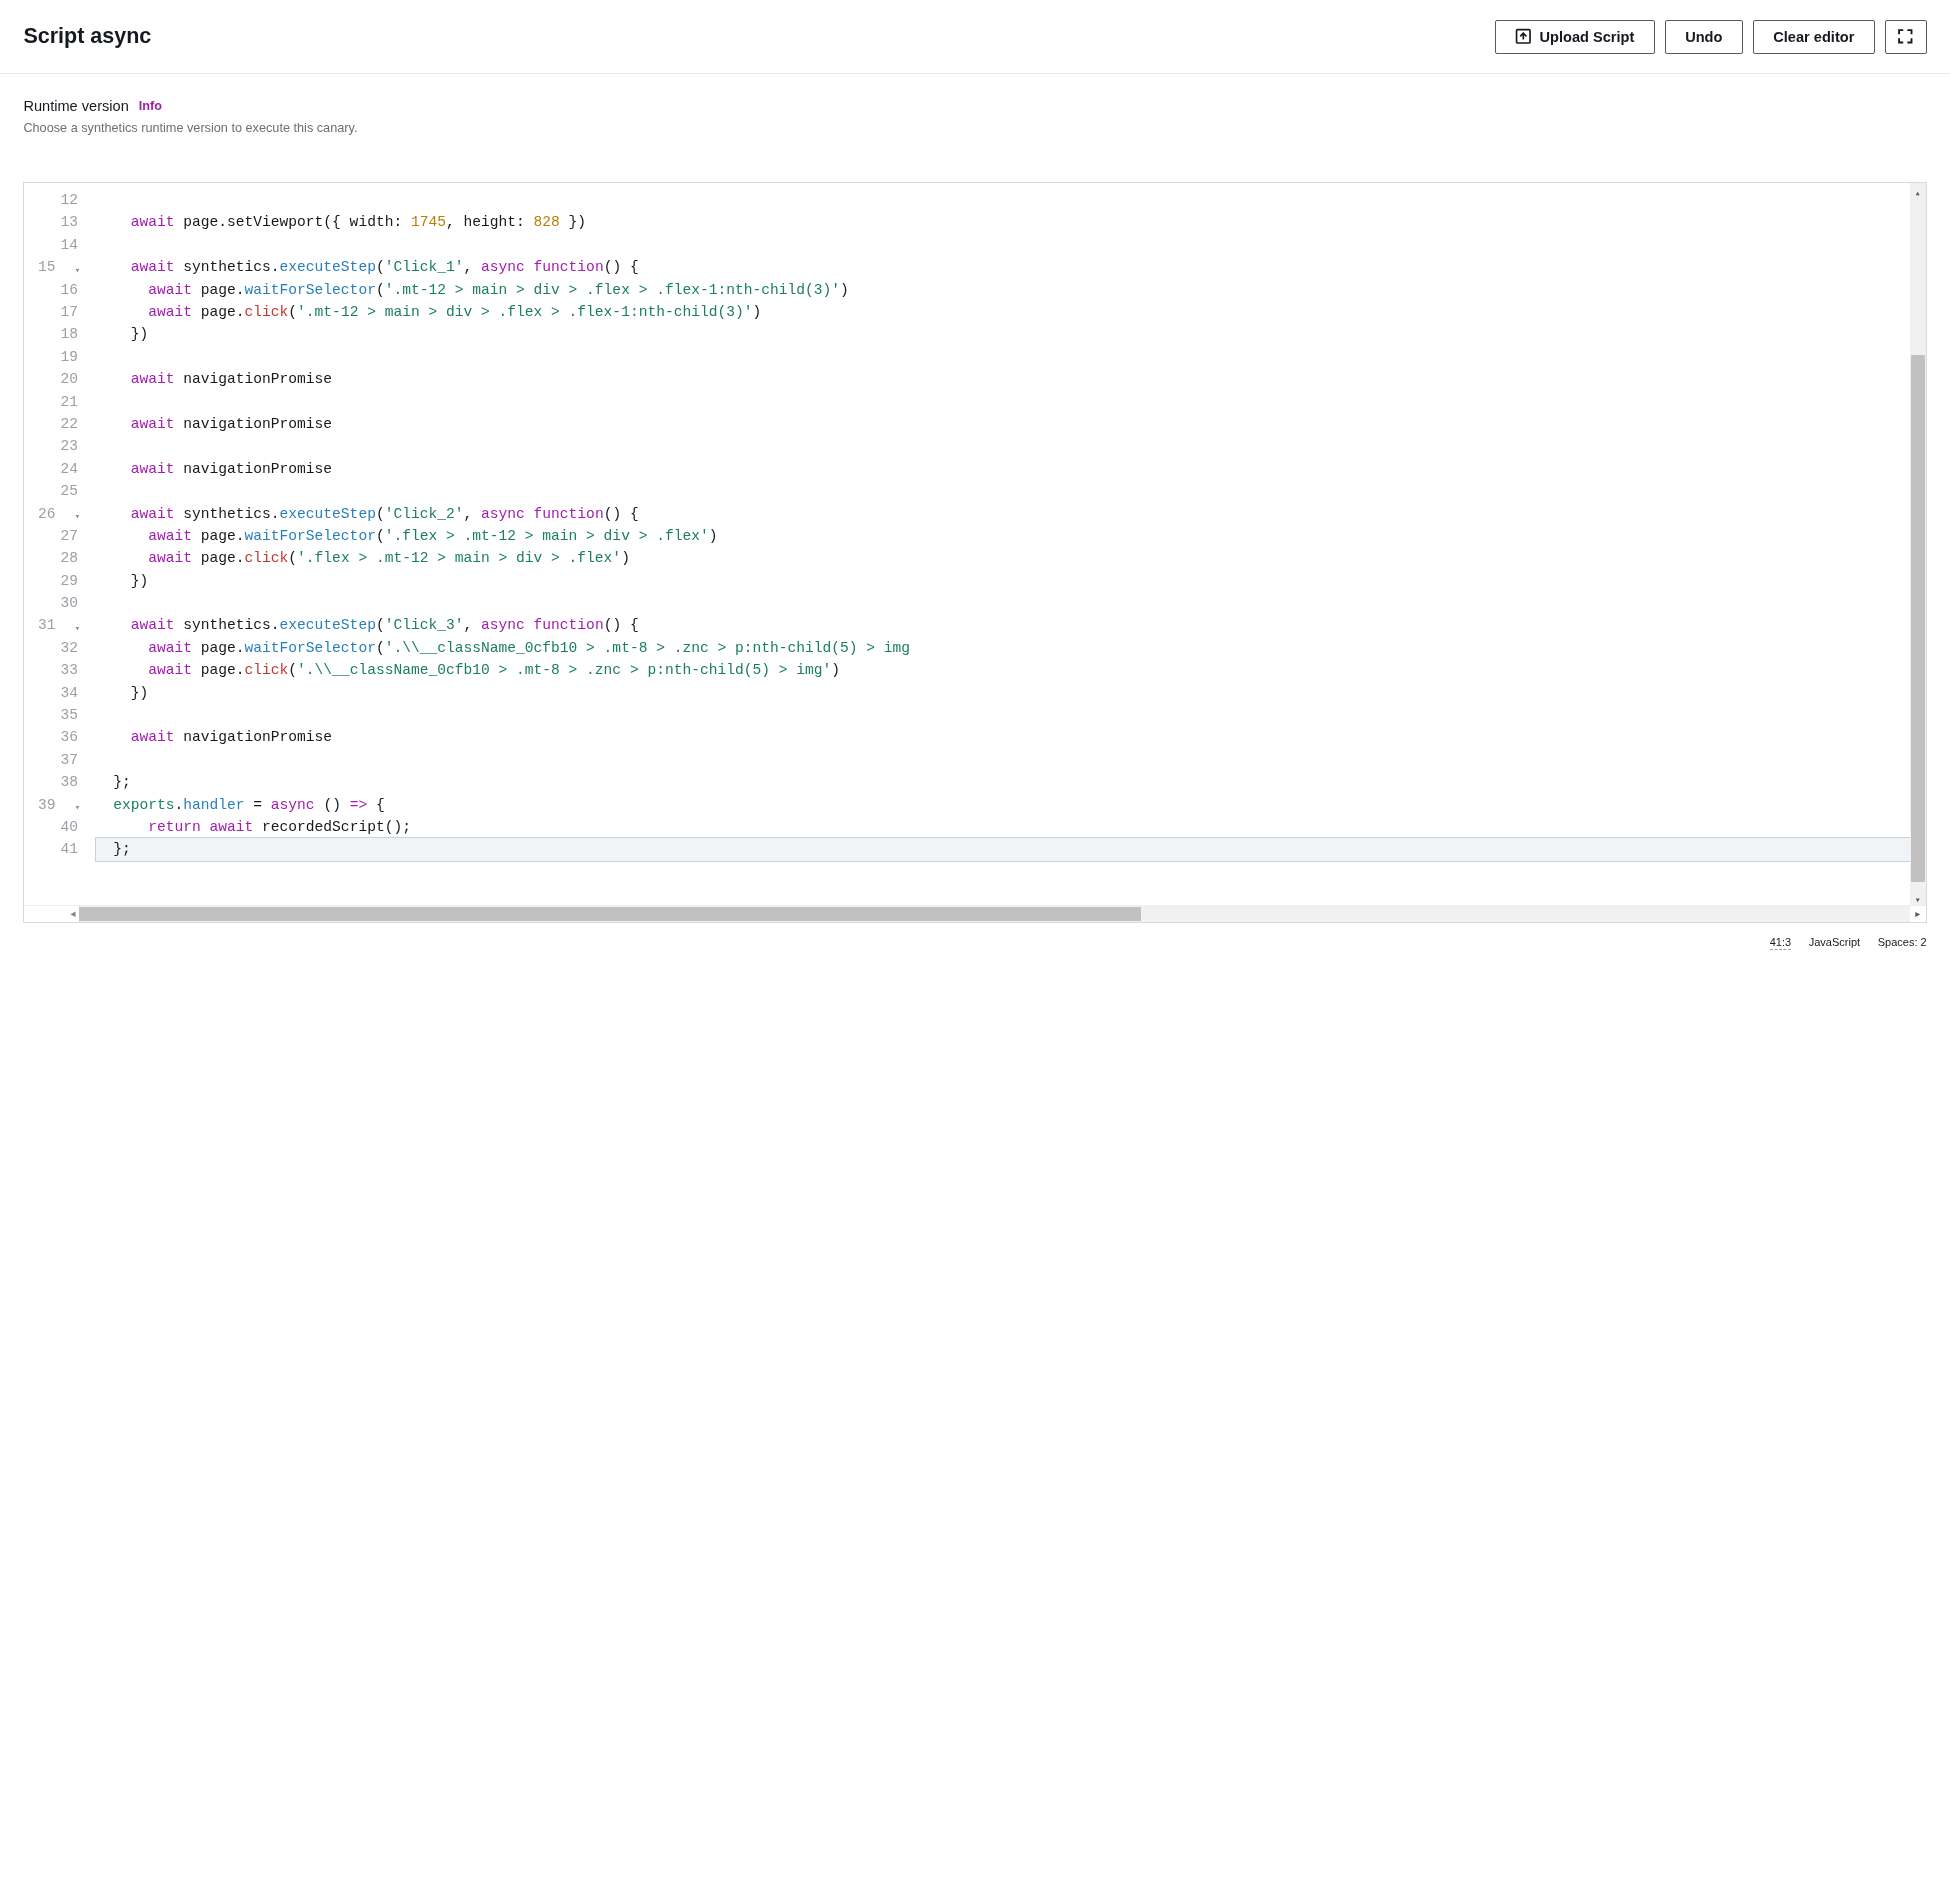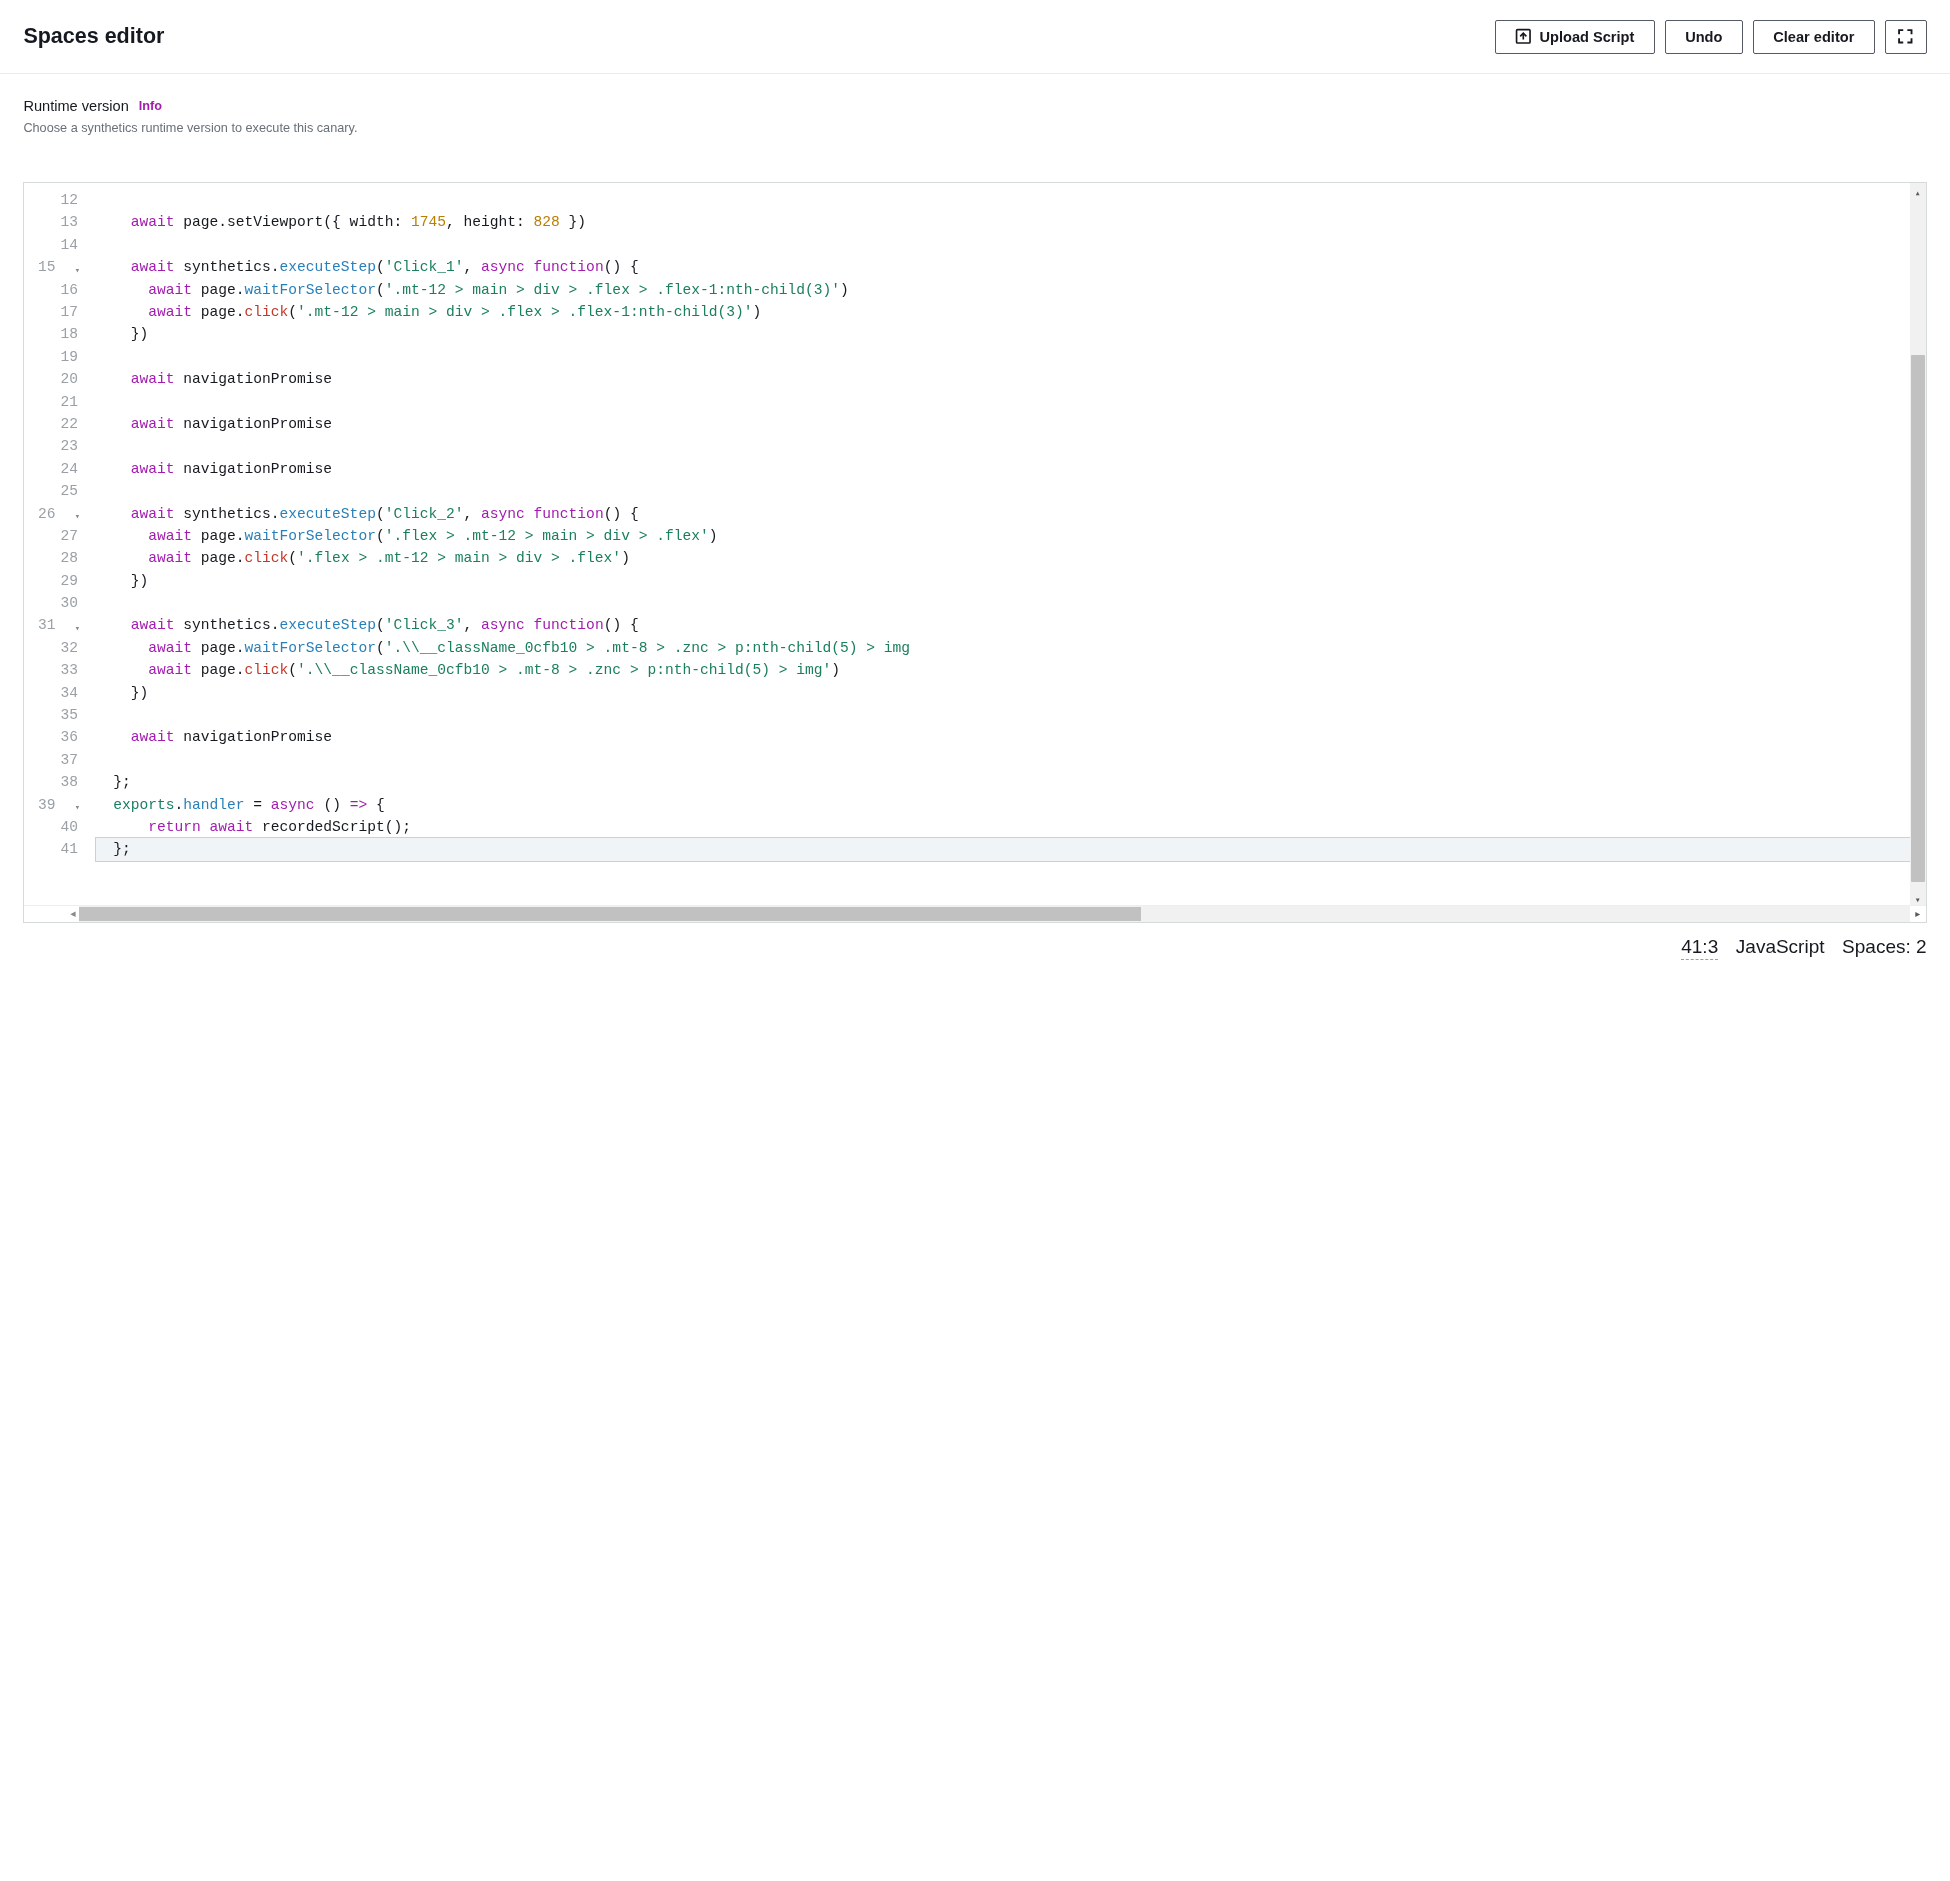--- a/index.html
+++ b/index.html
@@ -179,30 +179,30 @@
   }
   .hscroll-right {
     position:absolute; right:-15.6px; top:0; bottom:0; width:15.6px;
     display:flex; align-items:center; justify-content:center; font-size:9.8px; color:#5a5a5a;
   }
   .statusbar {
     display:flex;
     justify-content:flex-end;
     gap: 17.6px;
     padding: 5.9px 23.4px 17.6px 23.4px;
-    font-size: 19px;
+    font-size: 11px;
     color:#16191f;
   }
   .status-pos { border-bottom: 1px dashed #9aa0a6; padding-bottom:1px;}
 </style>
 </head>
 <body>
 
 <div class="header-bar">
-  <h1 class="header-title">Spaces editor</h1>
+  <h1 class="header-title">Script async</h1>
   <div class="header-actions">
     <button class="btn">
       <span>
         <svg viewBox="0 0 16 16" fill="none" stroke="#16191f" stroke-width="1.6">
           <rect x="1.5" y="1.5" width="13" height="13" rx="1"></rect>
           <path d="M8 11 V5 M5 8 l3 -3 3 3"></path>
         </svg>
       </span>
       <span>Upload Script</span>
     </button>

